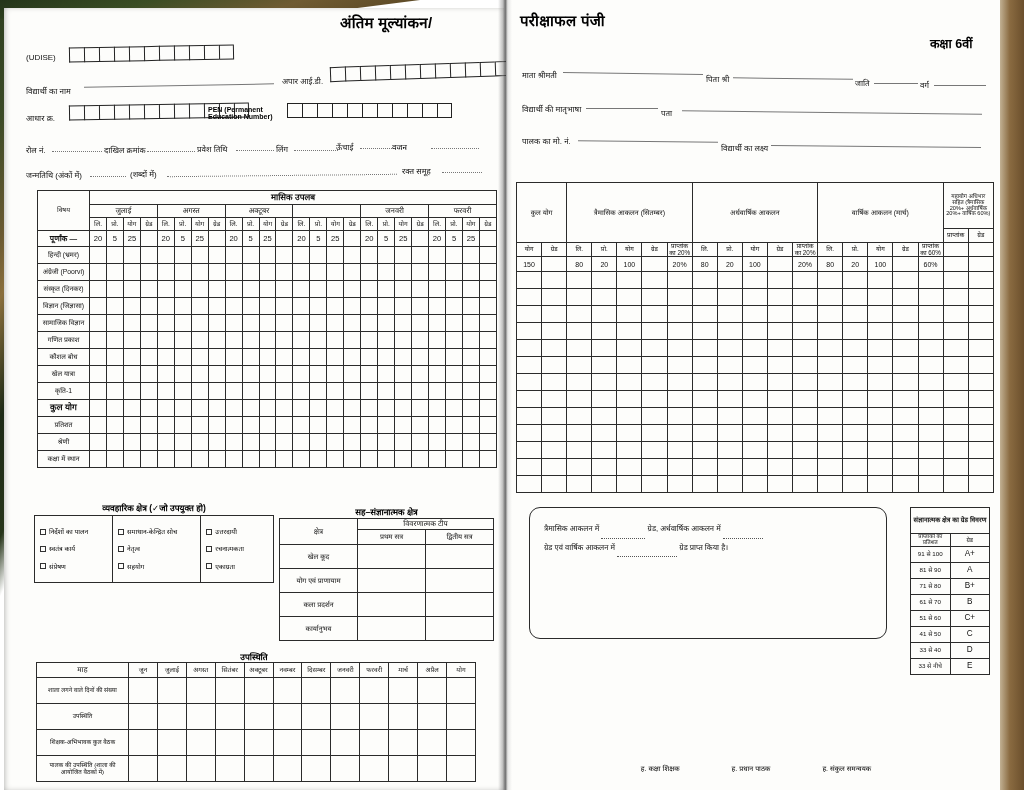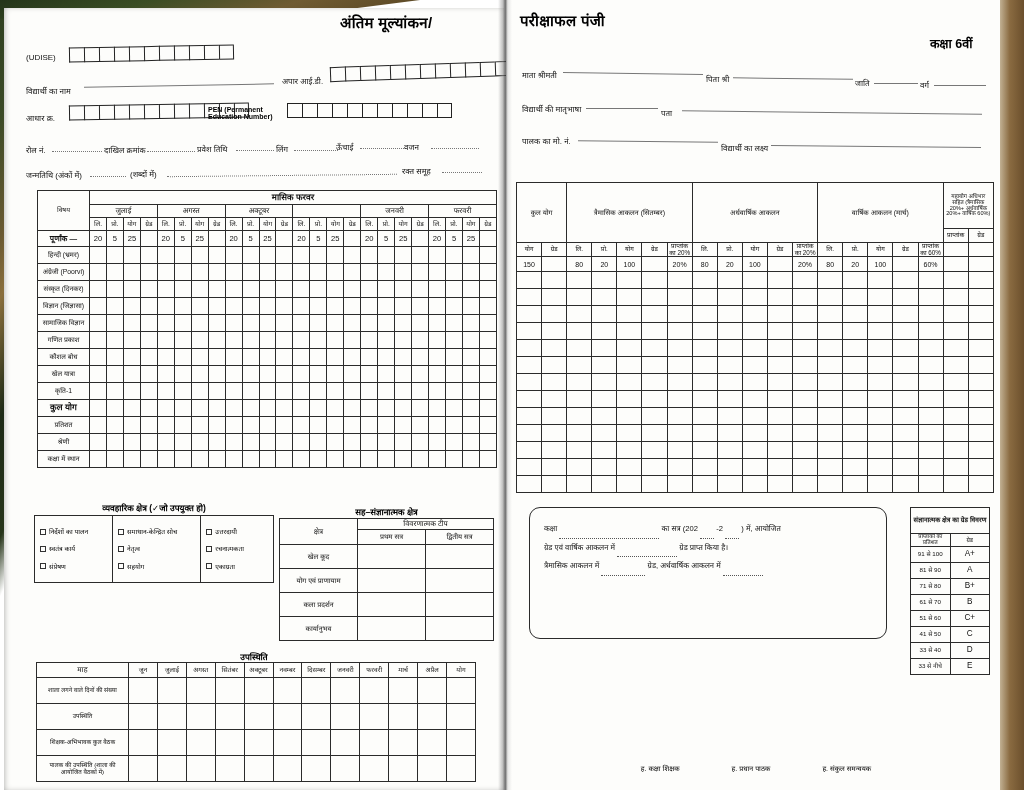--- a/index.html
+++ b/index.html
@@ -142,35 +142,35 @@
 
     <div class="abs t" style="left:193px; top:138px;">प्रवेश तिथि</div>
     <div class="abs" style="left:232px; top:142px; width:38px; border-bottom:1px dotted #777;"></div>
 
     <div class="abs t" style="left:272px; top:138px;">लिंग</div>
     <div class="abs" style="left:290px; top:142px; width:44px; border-bottom:1px dotted #777;"></div>
 
     <div class="abs t" style="left:332px; top:136px;">ऊँचाई</div>
     <div class="abs" style="left:356px; top:140px; width:46px; border-bottom:1px dotted #777;"></div>
 
-    <div class="abs t" style="left:400px; top:136px;">वजन</div>
+    <div class="abs t" style="left:388px; top:136px;">वजन</div>
     <div class="abs" style="left:427px; top:140px; width:48px; border-bottom:1px dotted #777;"></div>
 
     <div class="abs t" style="left:22px; top:164px;">जन्मतिथि (अंकों में)</div>
     <div class="abs" style="left:86px; top:168px; width:36px; border-bottom:1px dotted #777;"></div>
     <div class="abs t" style="left:126px; top:163px;">(शब्दों में)</div>
     <div class="abs" style="left:163px; top:167px; width:230px; border-bottom:1px dotted #777; transform:rotate(-.6deg);"></div>
     <div class="abs t" style="left:398px; top:160px;">रक्त समूह</div>
     <div class="abs" style="left:438px; top:164px; width:40px; border-bottom:1px dotted #777;"></div>
 
     <table class="grid abs" id="monthly-table" style="left:33px; top:182px; width:460px;">
         <tbody>
           <tr>
             <td rowspan="3" style="width:52px;">विषय</td>
-            <td colspan="24" style="height:14px; font-size:8.5px; font-weight:bold;">मासिक फरवर</td>
+            <td colspan="24" style="height:14px; font-size:8.5px; font-weight:bold;">मासिक उपलब</td>
           </tr>
           <tr>
             <td colspan="4" style="height:13px; font-size:7.4px;">जुलाई</td>
             <td colspan="4" style="height:13px; font-size:7.4px;">अगस्त</td>
             <td colspan="4" style="height:13px; font-size:7.4px;">अक्टूबर</td>
             <td colspan="4" style="height:13px; font-size:7.4px;"></td>
             <td colspan="4" style="height:13px; font-size:7.4px;">जनवरी</td>
             <td colspan="4" style="height:13px; font-size:7.4px;">फरवरी</td>
           </tr>
           <tr>
@@ -1095,39 +1095,30 @@
             <td style="height:17px;"></td>
             <td style="height:17px;"></td>
             <td style="height:17px;"></td>
           </tr>
         </tbody>
       </table>
 
     <div class="abs cert" style="left:23px; top:507px; width:358px; height:132px;">
       <div style="padding:12px 14px 0 14px; font-size:7.6px; line-height:2.45; color:#111;">
         <div>
-          <span>कक्षा</span>
-          <span class="certline" style="width:100px;"></span>
-          <span>का सत्र (202</span>
-          <span class="certline" style="width:14px;"></span>
-          <span>-2</span>
-          <span class="certline" style="width:14px;"></span>
-          <span>) में,  आयोजित</span>
+          <span>त्रैमासिक आकलन में</span>
+          <span class="certline" style="width:44px;"></span>
+          <span>ग्रेड, अर्धवार्षिक आकलन में</span>
+          <span class="certline" style="width:40px;"></span>
         </div>
         <div>
           <span>ग्रेड एवं वार्षिक आकलन में</span>
           <span class="certline" style="width:60px;"></span>
           <span>ग्रेड प्राप्त किया है।</span>
         </div>
-        <div>
-          <span>त्रैमासिक आकलन में</span>
-          <span class="certline" style="width:44px;"></span>
-          <span>ग्रेड, अर्धवार्षिक आकलन में</span>
-          <span class="certline" style="width:40px;"></span>
-        </div>
       </div>
     </div>
 
     <table class="grid abs" id="grade-table" style="left:404px; top:507px; width:80px;">
         <tbody>
           <tr>
             <td colspan="2" style="height:26px; font-size:6.6px; white-space:normal; padding:2px; font-weight:bold;">संज्ञानात्मक क्षेत्र का ग्रेड विवरण</td>
           </tr>
           <tr>
             <td style="height:13px; font-size:5.6px;">प्राप्तांकों का प्रतिशत</td>

